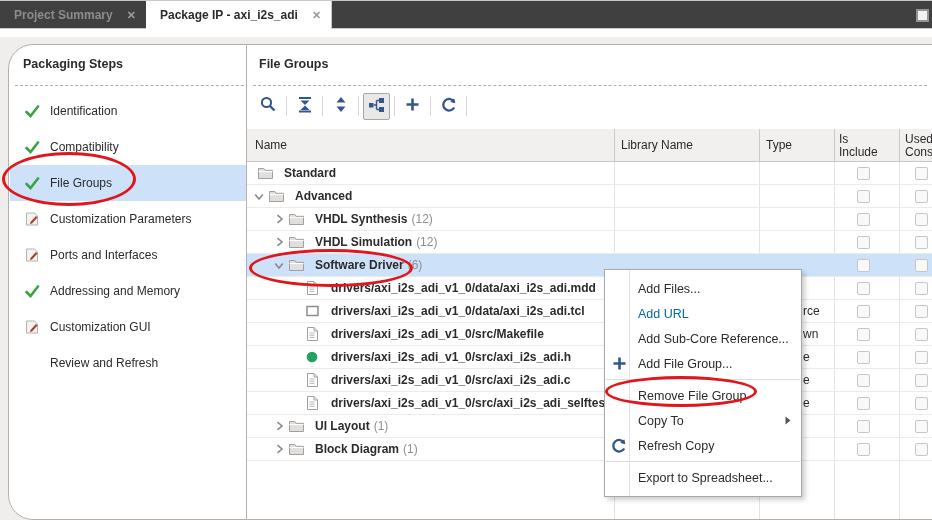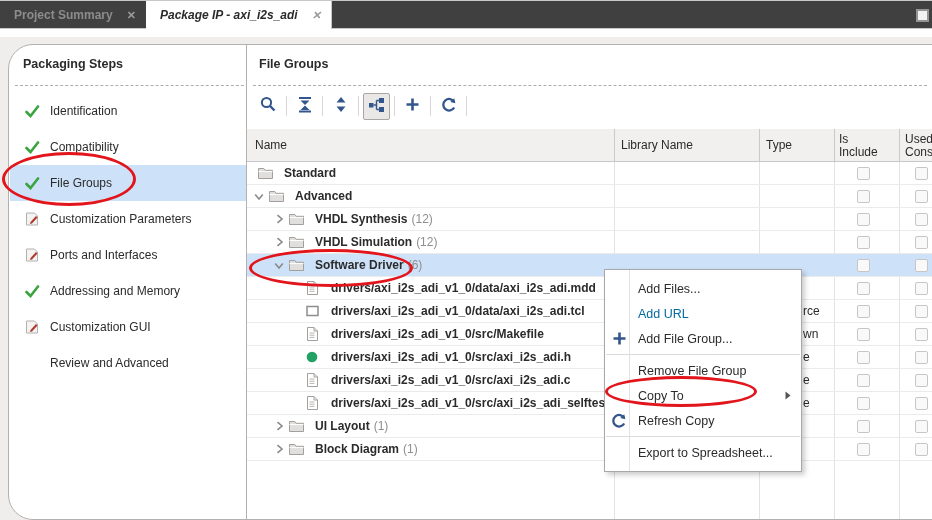--- a/index.html
+++ b/index.html
@@ -7,21 +7,21 @@
     font-family:"Liberation Sans", sans-serif; font-size:12px; color:#2b2b2b; }
   .abs { position:absolute; }
 
   
   #tabbar { left:0; top:8; width:932px; height:29px; background:#404040;
     border-top:1px solid #cac7c6; border-bottom:1px solid #cac7c6; }
   .tab { position:absolute; top:0; height:28px; display:flex; align-items:center;
     padding:0 10px 0 14px; border-right:1px solid #cac7c6; cursor:default; }
   .tab .lbl { font-weight:bold; }
   .tab.inactive .lbl { color:#8c8c8c; }
-  .tab.active { background:#ffffff;font-style:italic; }
+  .tab.active { background:#ffffff; }
   .closex { color:#9b9b9b; font-size:11px; margin-left:14px; font-weight:bold; }
   #floatbtn { right:3px; top:9px; width:13px; height:13px; border:2px solid #949494; background:#f2f2f2; }
 
   #deskbg { left:0; top:37px; width:932px; height:483px; background:#f0eeed; }
 
   
   .panel { background:#ffffff; border:1px solid #b3b0ae; }
   #leftpanel  { left:8px;  top:44px; width:268px; height:476px;border-radius:25px; }
   #rightpanel { left:246px; top:44px; width:688px; height:476px; overflow:hidden; }
   .ptitle { position:absolute; left:14px; top:12px; font-weight:bold; font-size:12.5px; }
@@ -151,21 +151,21 @@
         <span class="sicon">
           <svg width="14" height="14" viewBox="0 0 14 14">
             <path d="M1.5 1 h8 l3 3 v9 h-11 z" fill="#f4f3f2" stroke="#b4b2b0"></path>
             <path d="M12.5 5.5 L7 11.5 L5 12 L5.5 10 L11 4 z" fill="#b03a2b"></path>
           </svg>
         </span>
         <span class="slbl">Customization GUI</span>
       </div>
       <div class="sideitem">
         <span class="sicon"></span>
-        <span class="slbl">Review and Advanced</span>
+        <span class="slbl">Review and Refresh</span>
       </div>
     </div>
 </div>
 
 <div id="rightpanel" class="abs panel">
   <div class="ptitle" style="left:12px;">File Groups</div>
   <div class="dashline"></div>
   <div id="toolbar">
       <div class="tbtn">
         <span><svg width="17" height="17" viewBox="0 0 17 17">
@@ -422,20 +422,23 @@
 <div id="ctxmenu" class="abs">
   <div id="ctxgutter"></div>
   <div id="menu-items">
       <div class="mitem">
         <span class="mlbl">Add Files...</span>
       </div>
       <div class="mitem disabled">
         <span class="mlbl">Add URL</span>
       </div>
       <div class="mitem">
+        <span class="mlbl">Add Sub-Core Reference...</span>
+      </div>
+      <div class="mitem">
         <span class="micon">
           <svg width="15" height="15" viewBox="0 0 15 15">
             <path d="M7.5 1.5 v12 M1.5 7.5 h12" stroke="#33568c" stroke-width="2.6"></path>
           </svg>
         </span>
         <span class="mlbl">Add File Group...</span>
       </div>
       <div class="msep"></div>
       <div class="mitem">
         <span class="mlbl">Remove File Group</span>

